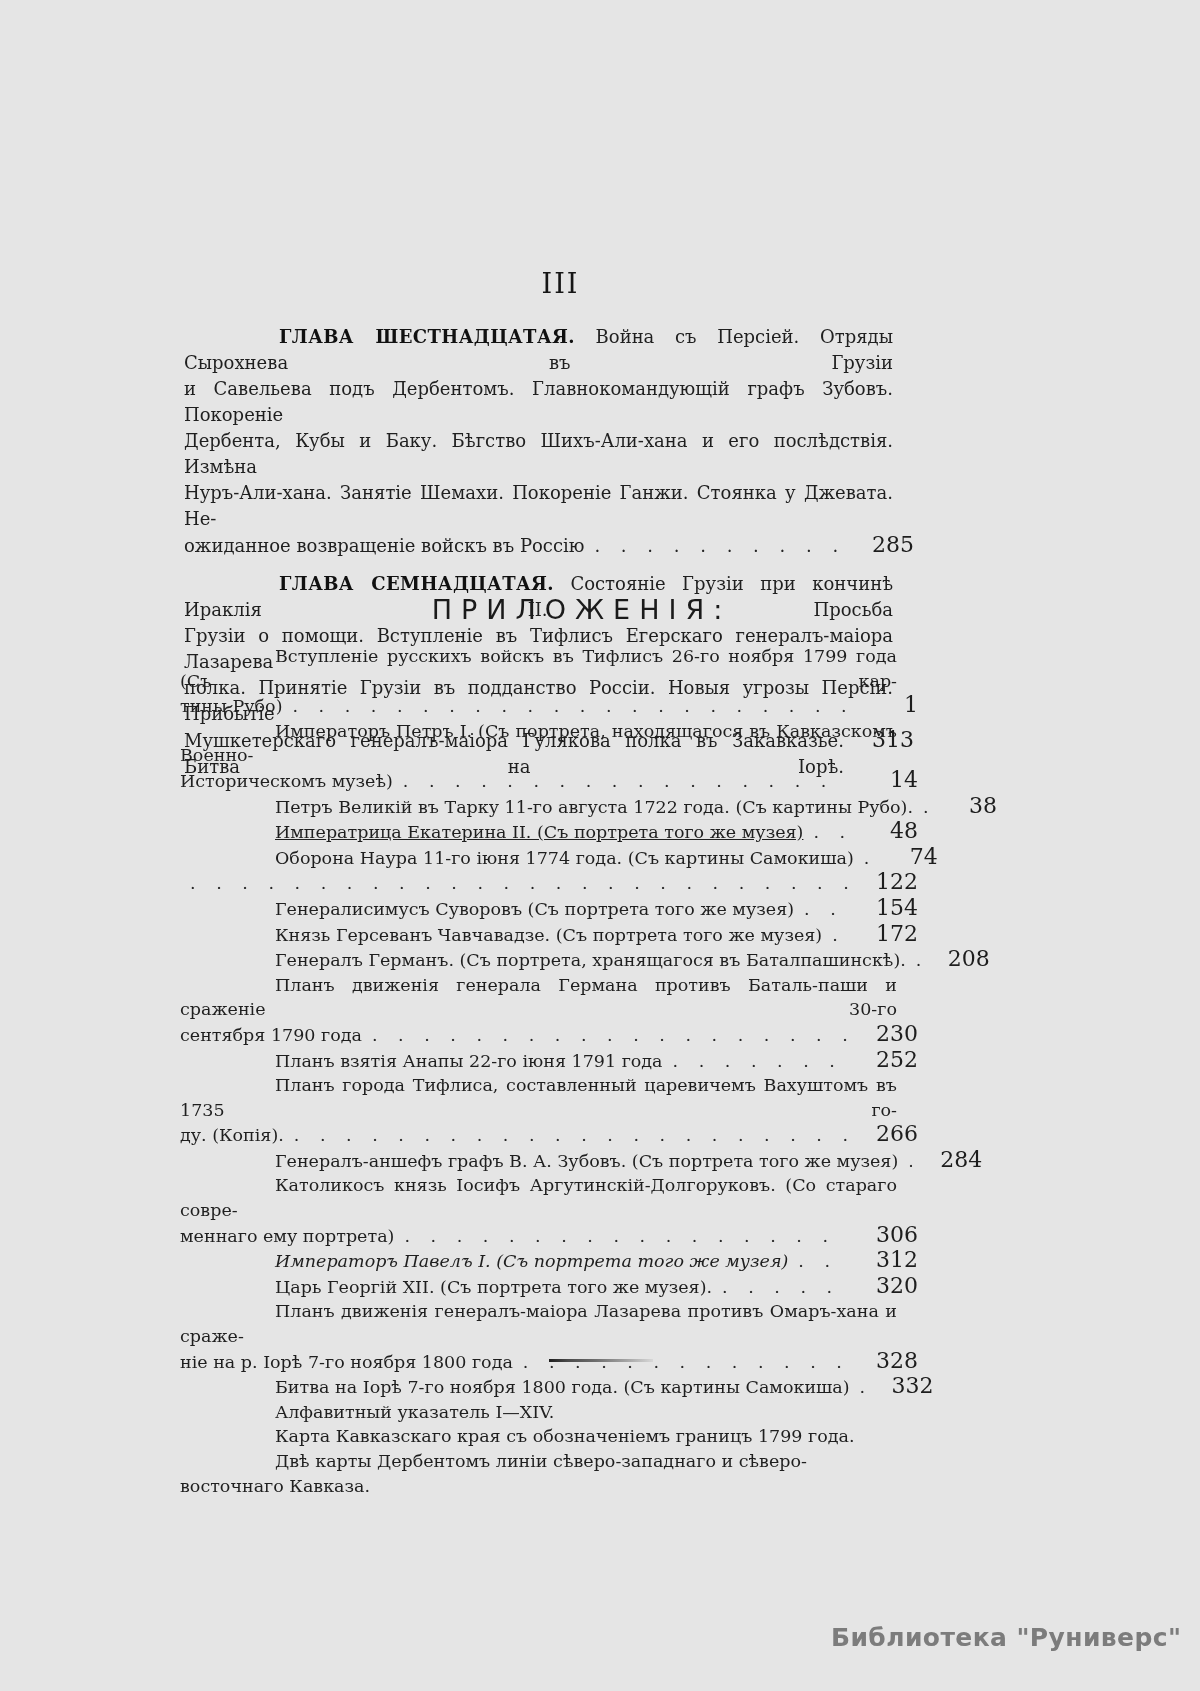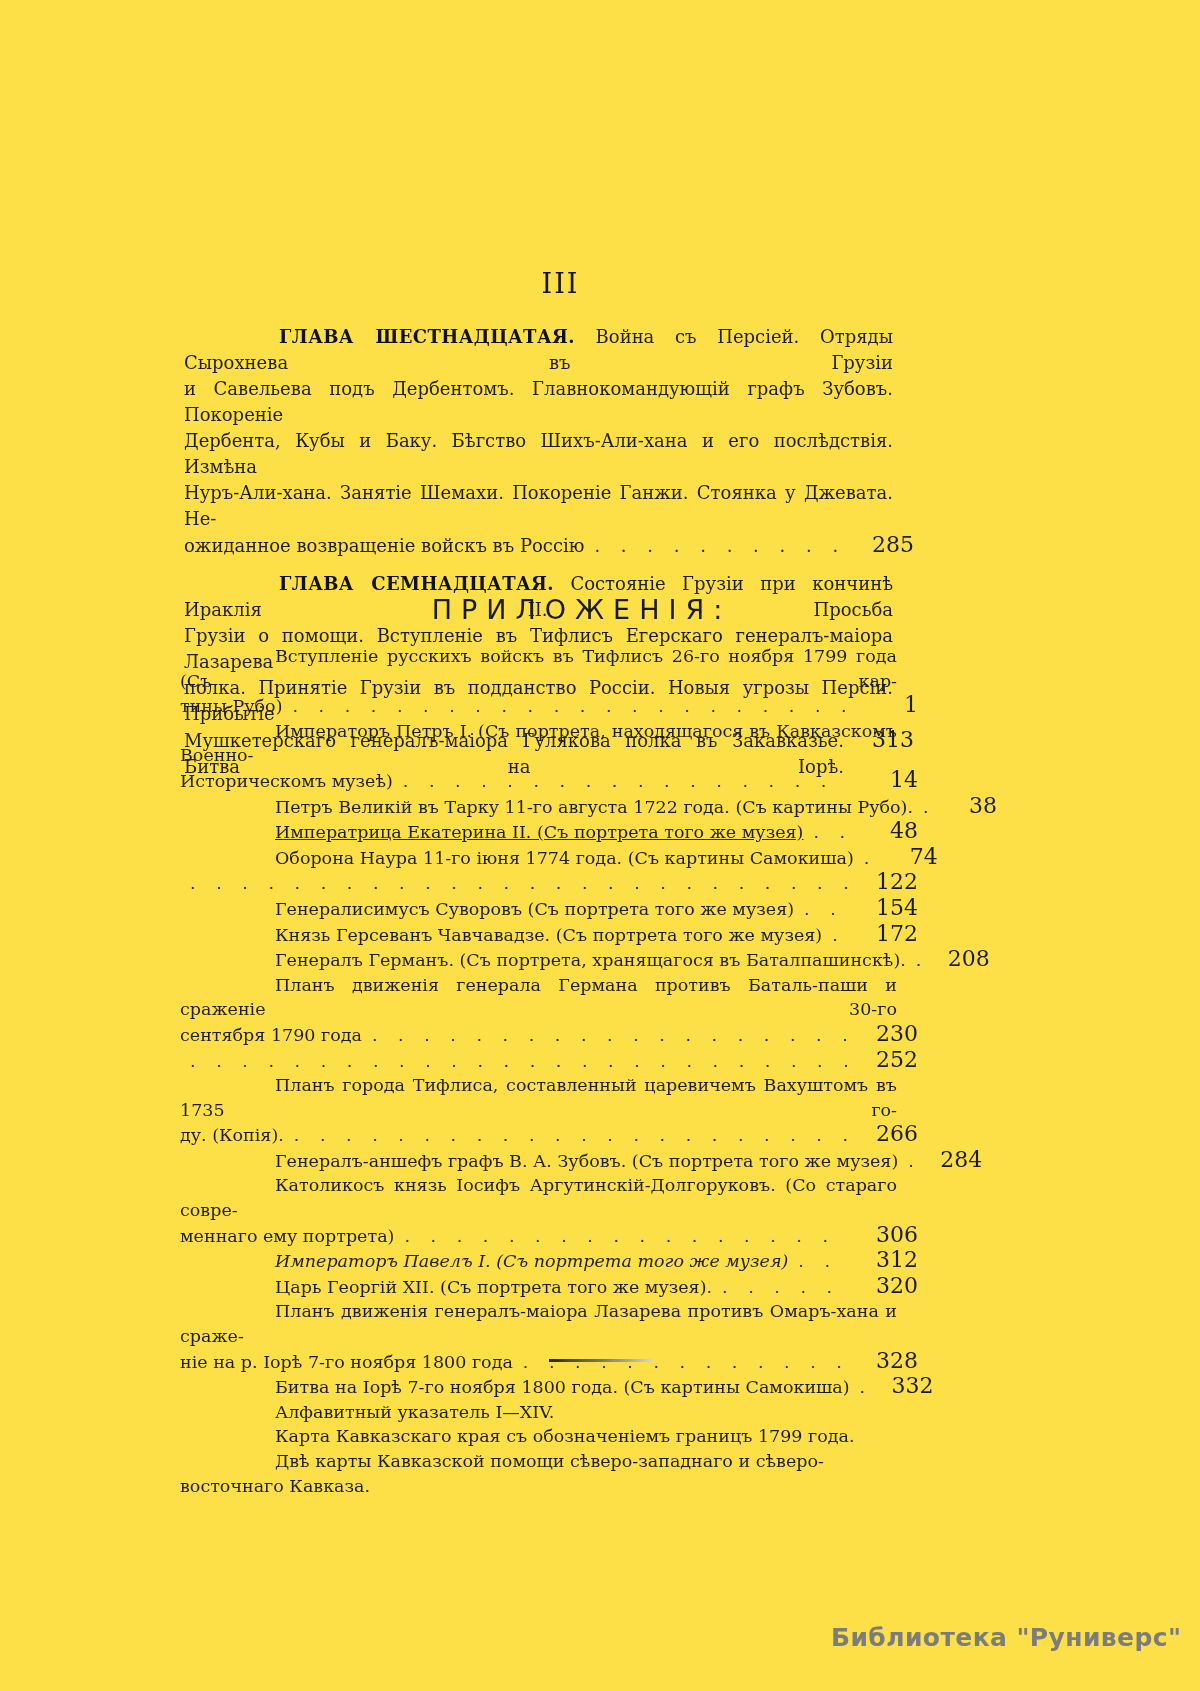--- a/index.html
+++ b/index.html
@@ -1,17 +1,17 @@
 <!DOCTYPE html>
 <html><head>
 <meta charset="utf-8">
 <style>
   html,body{margin:0;padding:0;background:#ffffff;}
   .page{
-    position:relative;width:1200px;height:1691px;background:#fde047;
+    position:relative;width:1200px;height:1691px;background:#e5e5e5;
     overflow:hidden;
     font-family:"DejaVu Serif","Liberation Serif",serif;
     color:#1f1f1f;
   }
   .folio{
     position:absolute;top:268px;left:180px;width:717px;
     text-align:center;padding-left:44px;box-sizing:border-box;
     font-size:27px;letter-spacing:2px;color:#161616;
   }
   .chapters{position:absolute;top:320px;left:180px;width:717px;font-size:18px;line-height:26px;}
@@ -142,20 +142,21 @@
       <div class="entry">
         <div class="jl indent">Планъ движенія генерала Германа противъ Баталь-паши и сраженіе 30-го</div>
         <div class="lastline">
           <span class="t">сентября 1790 года</span>
           <span class="leader">. . . . . . . . . . . . . . . . . . . . . . . . . . . . . . . . . . . .</span>
           <span class="pg">230</span>
         </div>
       </div>
       <div class="entry">
         <div class="lastline">
+          <span class="t" style="text-indent: 95px;">Планъ взятія Анапы 22-го іюня 1791 года</span>
           <span class="leader">. . . . . . . . . . . . . . . . . . . . . . . . . . . . . . . . . . . .</span>
           <span class="pg">252</span>
         </div>
       </div>
       <div class="entry">
         <div class="jl indent">Планъ города Тифлиса, составленный царевичемъ Вахуштомъ въ 1735 го-</div>
         <div class="lastline">
           <span class="t">ду. (Копія).</span>
           <span class="leader">. . . . . . . . . . . . . . . . . . . . . . . . . . . . . . . . . . . .</span>
           <span class="pg">266</span>
@@ -205,20 +206,20 @@
           <span class="pg">332</span>
         </div>
       </div>
       <div class="entry">
         <div class="indent">Алфавитный указатель I—XIV.</div>
       </div>
       <div class="entry">
         <div class="indent">Карта Кавказскаго края съ обозначеніемъ границъ 1799 года.</div>
       </div>
       <div class="entry">
-        <div class="indent">Двѣ карты Кавказской помощи сѣверо-западнаго и сѣверо-восточнаго Кавказа.</div>
+        <div class="indent">Двѣ карты Дербентомъ линіи сѣверо-западнаго и сѣверо-восточнаго Кавказа.</div>
       </div>
     </section>
 
   <div class="divider"></div>
 
   <div class="watermark">Библиотека "Руниверс"</div>
 </div>
 
 </body></html>

